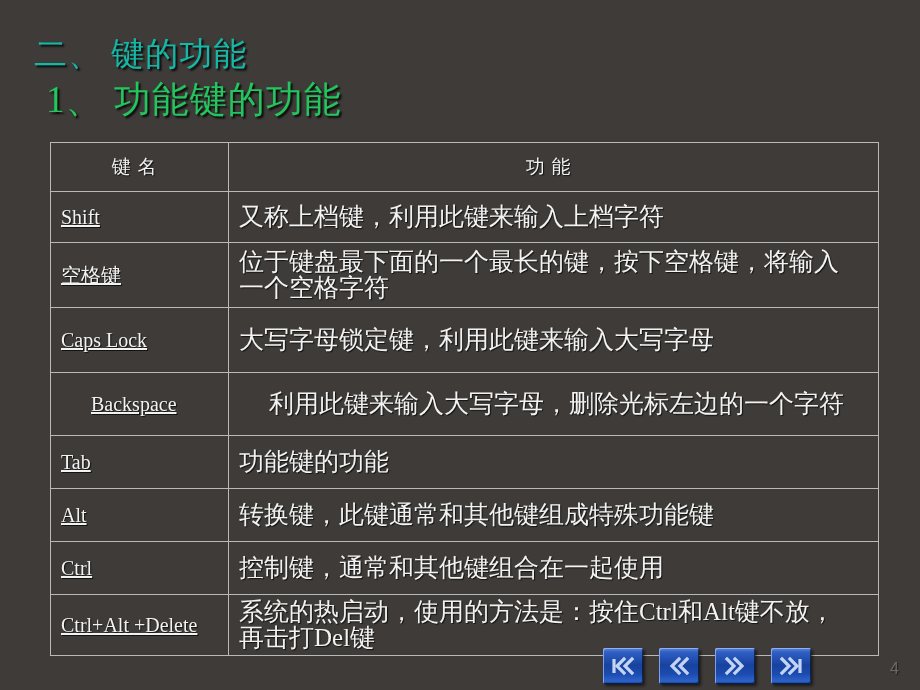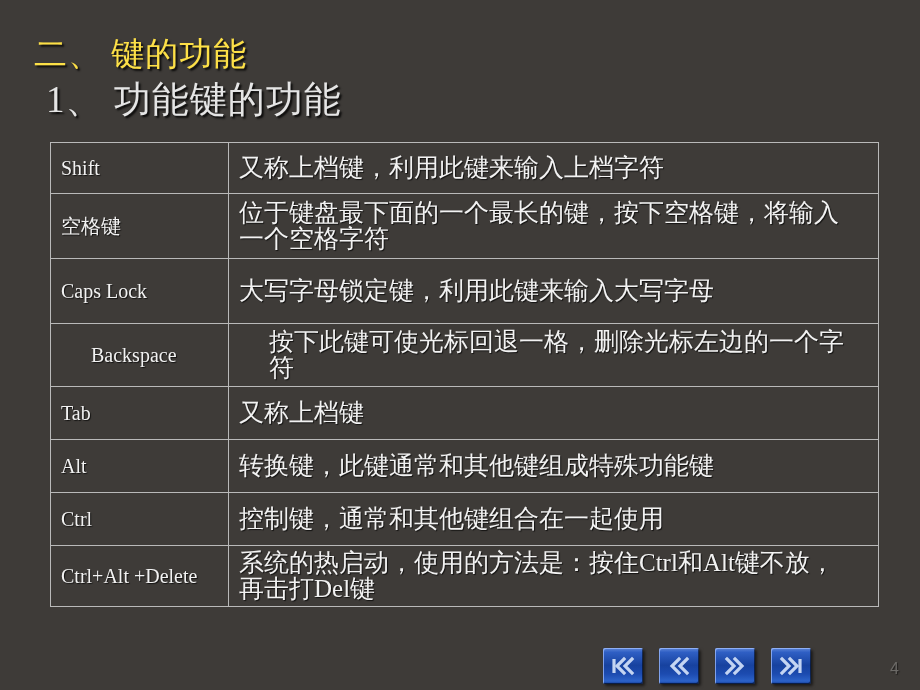--- a/index.html
+++ b/index.html
@@ -17,30 +17,30 @@
 
   
   .slide-titles {
     position: absolute;
     left: 0;
     top: 32px;
     width: 100%;
   }
   .title-line1 {
     font-size: 33px;
-    color: #fde047;
+    color: #14b8a6;
     margin-left: 34px;
     line-height: 44px;
     letter-spacing: 1px;
     text-shadow: 2px 2px 2px rgba(0,0,0,0.85);
     white-space: nowrap;
   }
   .title-line2 {
     font-size: 37px;
-    color: #e5e5e5;
+    color: #22c55e;
     margin-left: 46px;
     line-height: 47px;
     letter-spacing: 1px;
     text-shadow: 2px 2px 2px rgba(0,0,0,0.85);
     white-space: nowrap;
   }
 
   
   .key-table {
     position: absolute;
@@ -67,20 +67,21 @@
     height: 40px;
     letter-spacing: 1px;
   }
   .hdr .hdr-key  { padding-left: 0; }
   .hdr .hdr-func { padding-left: 0; }
 
   .key-cell {
     font-size: 20px;
     padding-left: 16px;
     line-height: 26px;
+    text-decoration: underline;
   }
   .func-cell {
     font-size: 25px;
     padding-left: 14px;
     line-height: 26px;
   }
   .func-cell .wrap2 { display: block; }
 
   
   tr[data-h="r1"] td { height: 42px; }
@@ -147,20 +148,24 @@
   <div class="title-line1">二、 键的功能</div>
   <div class="title-line2">1、 功能键的功能</div>
 </div>
 
 <table class="key-table">
   <colgroup>
     <col class="col-key">
     <col class="col-func">
   </colgroup>
   <tbody>
+    <tr class="hdr">
+      <td class="hdr-key">键     名</td>
+      <td class="hdr-func">功        能</td>
+    </tr>
 
     <tr data-h="r1">
       <td class="key-cell">Shift</td>
       <td class="func-cell">
         <span class="wrap2">又称上档键，利用此键来输入上档字符</span>
       </td>
     </tr>
 
     <tr data-h="r3">
       <td class="key-cell">空格键</td>
@@ -173,29 +178,29 @@
     <tr data-h="r2">
       <td class="key-cell">Caps Lock</td>
       <td class="func-cell">
         <span class="wrap2">大写字母锁定键，利用此键来输入大写字母</span>
       </td>
     </tr>
 
     <tr data-h="r4">
       <td class="key-cell">Backspace</td>
       <td class="func-cell">
-        <span class="wrap2">按下此键可使光标回退一格，删除光标左边的一个字符</span>
+        <span class="wrap2">利用此键来输入大写字母，删除光标左边的一个字符</span>
       </td>
     </tr>
 
 
     <tr data-h="r6">
       <td class="key-cell">Tab</td>
       <td class="func-cell">
-        <span class="wrap2">又称上档键</span>
+        <span class="wrap2">功能键的功能</span>
       </td>
     </tr>
 
     <tr data-h="r7">
       <td class="key-cell">Alt</td>
       <td class="func-cell">
         <span class="wrap2">转换键，此键通常和其他键组成特殊功能键</span>
       </td>
     </tr>
 

